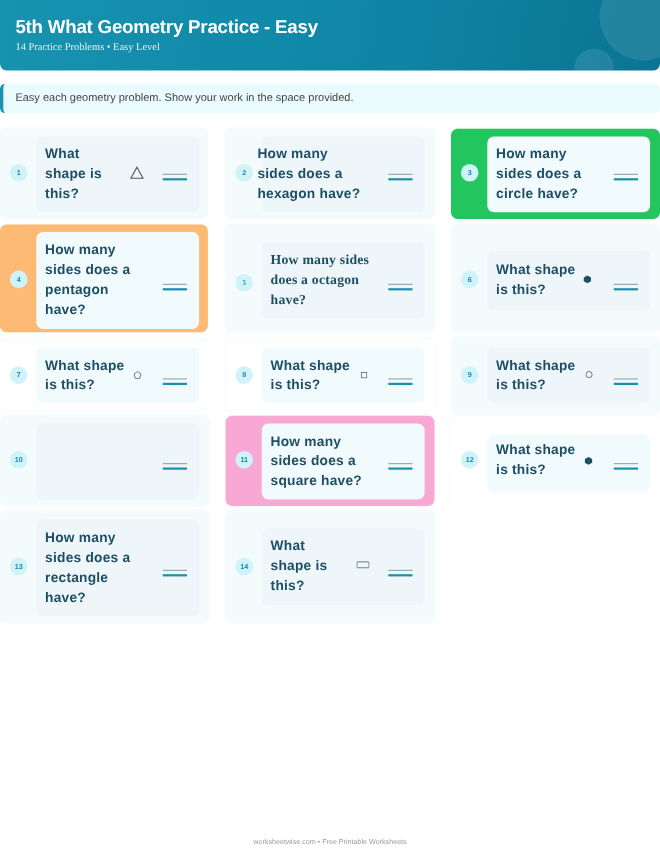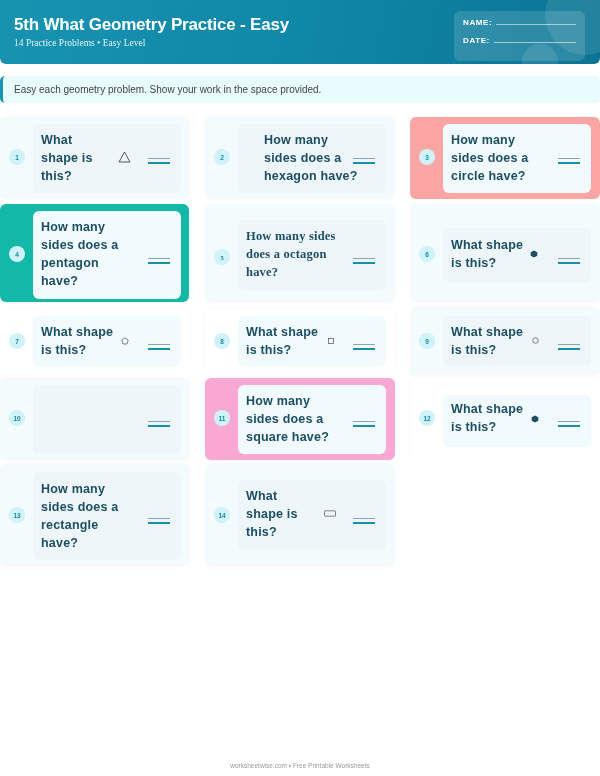--- a/index.html
+++ b/index.html
@@ -47,68 +47,58 @@
   .footer { position: absolute; left: 0; top: 762px; width: 600px; text-align: center; color: #9a9a9a; font-size: 6.5px; }
 </style>
 </head>
 <body>
 
 <div class="header">
   <div class="circle-a"></div>
   <div class="circle-b"></div>
   <div class="title">5th What Geometry Practice - Easy</div>
   <div class="subtitle">14 Practice Problems • Easy Level</div>
-  <div class="name-box">
-    <div class="nd-row nd-name">
-      <span>NAME:</span>
-      <span class="line" style="width:80px"></span>
-    </div>
-    <div class="nd-row nd-date">
-      <span>DATE:</span>
-      <span class="line" style="width:82px"></span>
-    </div>
-  </div>
 </div>
 
 <div class="instructions">Easy each geometry problem. Show your work in the space provided.</div>
 
 <div class="card" style="left:0;top:117px;width:189px;height:82px;">
   <div class="inner" style="left:33px;top:7px;width:148px;height:69px;"></div>
   <div class="num" style="left:9px;top:32px;">1</div>
   <div class="q" style="left:41px;top:131px;top:14px;width:58px;">What shape is this?</div>
   <svg class="shape" style="left:118px;top:151px;top:34px;" width="13" height="12" viewBox="0 0 13 12">
       <polygon points="6.5,1 12,11 1,11" fill="none" stroke="#4a5a60" stroke-width="1"></polygon>
     </svg>
   <div class="ans" style="left:148px;top:41px;">
       <div class="l1"></div>
       <div class="l2"></div>
     </div>
 </div>
 
 <div class="card" style="left:205px;top:117px;width:190px;height:82px;">
   <div class="inner" style="left:33px;top:7px;width:148px;height:69px;"></div>
   <div class="num" style="left:9px;top:32px;">2</div>
-  <div class="q" style="left:59px;top:14px;width:100px;">How many sides does a hexagon have?</div>
+  <div class="q" style="left:29px;top:14px;width:100px;">How many sides does a hexagon have?</div>
   <div class="ans" style="left:148px;top:41px;">
       <div class="l1"></div>
       <div class="l2"></div>
     </div>
 </div>
 
-<div class="card" style="left:410px;top:117px;width:190px;height:82px;background:#fca5a5;">
+<div class="card" style="left:410px;top:117px;width:190px;height:82px;background:#22c55e;">
   <div class="inner" style="left:33px;top:7px;width:148px;height:69px;background:#f1fafc;"></div>
   <div class="num" style="left:9px;top:32px;">3</div>
   <div class="q" style="left:41px;top:14px;width:100px;">How many sides does a circle have?</div>
   <div class="ans" style="left:148px;top:41px;">
       <div class="l1"></div>
       <div class="l2"></div>
     </div>
 </div>
 
-<div class="card" style="left:0;top:204px;width:189px;height:98px;background:#14b8a6;">
+<div class="card" style="left:0;top:204px;width:189px;height:98px;background:#fdba74;">
   <div class="inner" style="left:33px;top:7px;width:148px;height:88px;background:#f1fafc;"></div>
   <div class="num" style="left:9px;top:42px;">4</div>
   <div class="q" style="left:41px;top:14px;width:90px;">How many sides does a pentagon have?</div>
   <div class="ans" style="left:148px;top:54px;">
       <div class="l1"></div>
       <div class="l2"></div>
     </div>
 </div>
 
 <div class="card" style="left:205px;top:204px;width:190px;height:98px;font-family:Liberation Serif, serif;">

